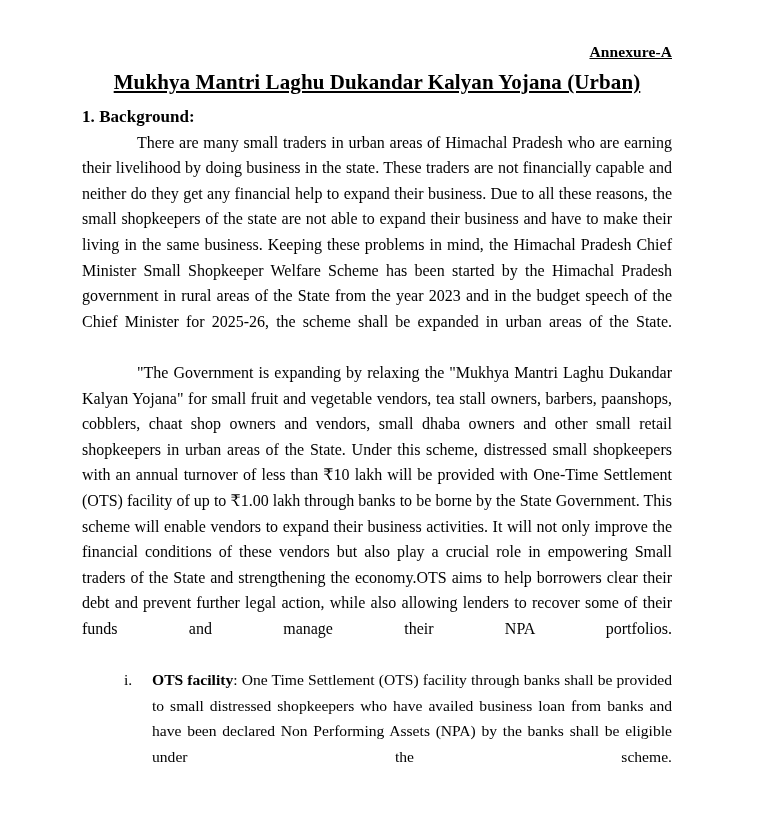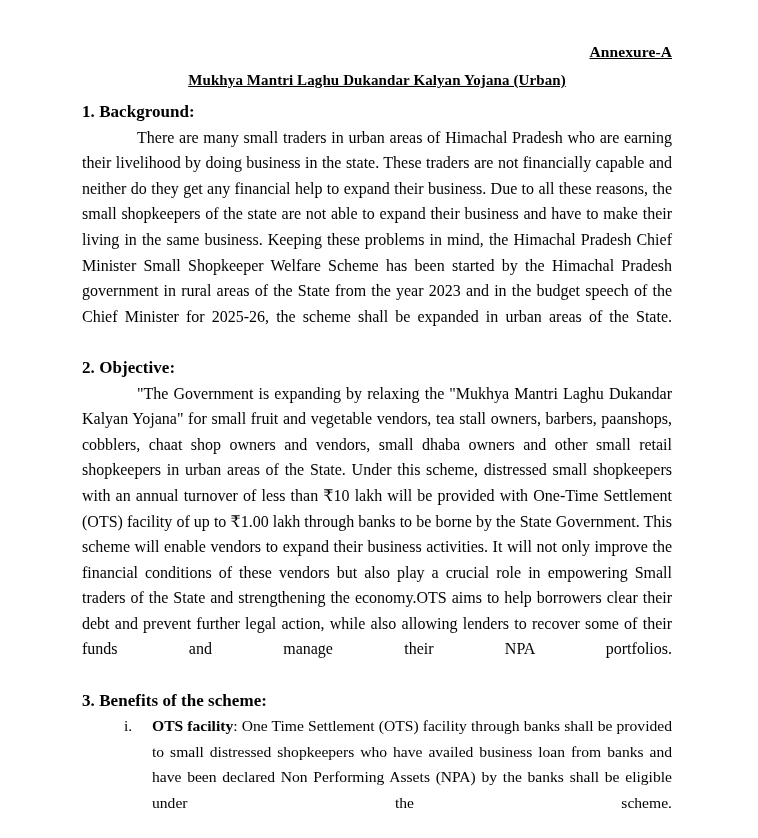--- a/index.html
+++ b/index.html
@@ -44,21 +44,21 @@
     letter-spacing: 0.1px;
   }
 
   
   .doc-title-row {
     text-align: center;
     margin: 0 0 11px 0;
     line-height: 1.0;
   }
   .doc-title {
-    font-size: 15px;
+    font-size: 21px;
     font-weight: bold;
     text-decoration: underline;
     letter-spacing: 0.1px;
   }
 
   
   .section-heading {
     font-size: 17px;
     font-weight: bold;
     margin: 0;
@@ -128,24 +128,22 @@
     </div>
 
     <div class="doc-title-row">
       <span class="doc-title">Mukhya Mantri Laghu Dukandar Kalyan Yojana (Urban)</span>
     </div>
 
     <h2 class="section-heading">1. Background:</h2>
 
     <p class="body-para">There are many small traders in urban areas of Himachal Pradesh who are earning their livelihood by doing business in the state. These traders are not financially capable and neither do they get any financial help to expand their business. Due to all these reasons, the small shopkeepers of the state are not able to expand their business and have to make their living in the same business. Keeping these problems in mind, the Himachal Pradesh Chief Minister Small Shopkeeper Welfare Scheme has been started by the Himachal Pradesh government in rural areas of the State from the year 2023 and in the budget speech of the Chief Minister for 2025-26, the scheme shall be expanded in urban areas of the State.</p>
 
-    <h2 class="section-heading">2. Objective:</h2>
 
     <p class="body-para">"The Government is expanding by relaxing the "Mukhya Mantri Laghu Dukandar Kalyan Yojana" for small fruit and vegetable vendors, tea stall owners, barbers, paanshops, cobblers, chaat shop owners and vendors, small dhaba owners and other small retail shopkeepers in urban areas of the State. Under this scheme, distressed small shopkeepers with an annual turnover of less than ₹10 lakh will be provided with One-Time Settlement (OTS) facility of up to ₹1.00 lakh through banks to be borne by the State Government. This scheme will enable vendors to expand their business activities. It will not only improve the financial conditions of these vendors but also play a crucial role in empowering Small traders of the State and strengthening the economy.OTS aims to help borrowers clear their debt and prevent further legal action, while also allowing lenders to recover some of their funds and manage their NPA portfolios.</p>
 
-    <h2 class="section-heading">3. Benefits of the scheme:</h2>
 
     <ol class="roman-list" id="benefits-list">
         <li><span class="marker">i.</span><span class="lead-bold">OTS facility</span><span>: One Time Settlement (OTS) facility through banks shall be provided to small distressed shopkeepers who have availed business loan from banks and have been declared Non Performing Assets (NPA) by the banks shall be eligible under the scheme.</span></li>
       </ol>
 
   </div>
 </div>
 
 </body></html>

